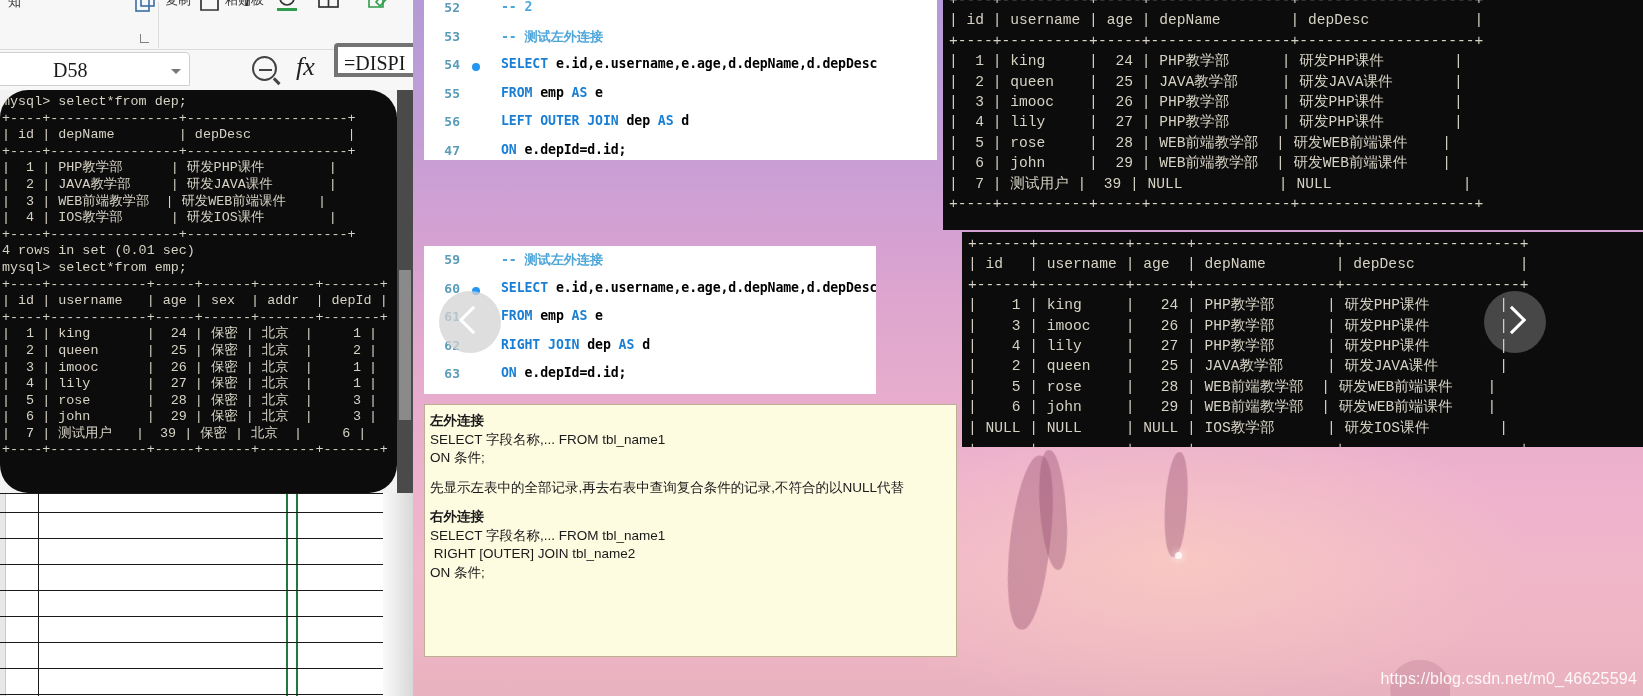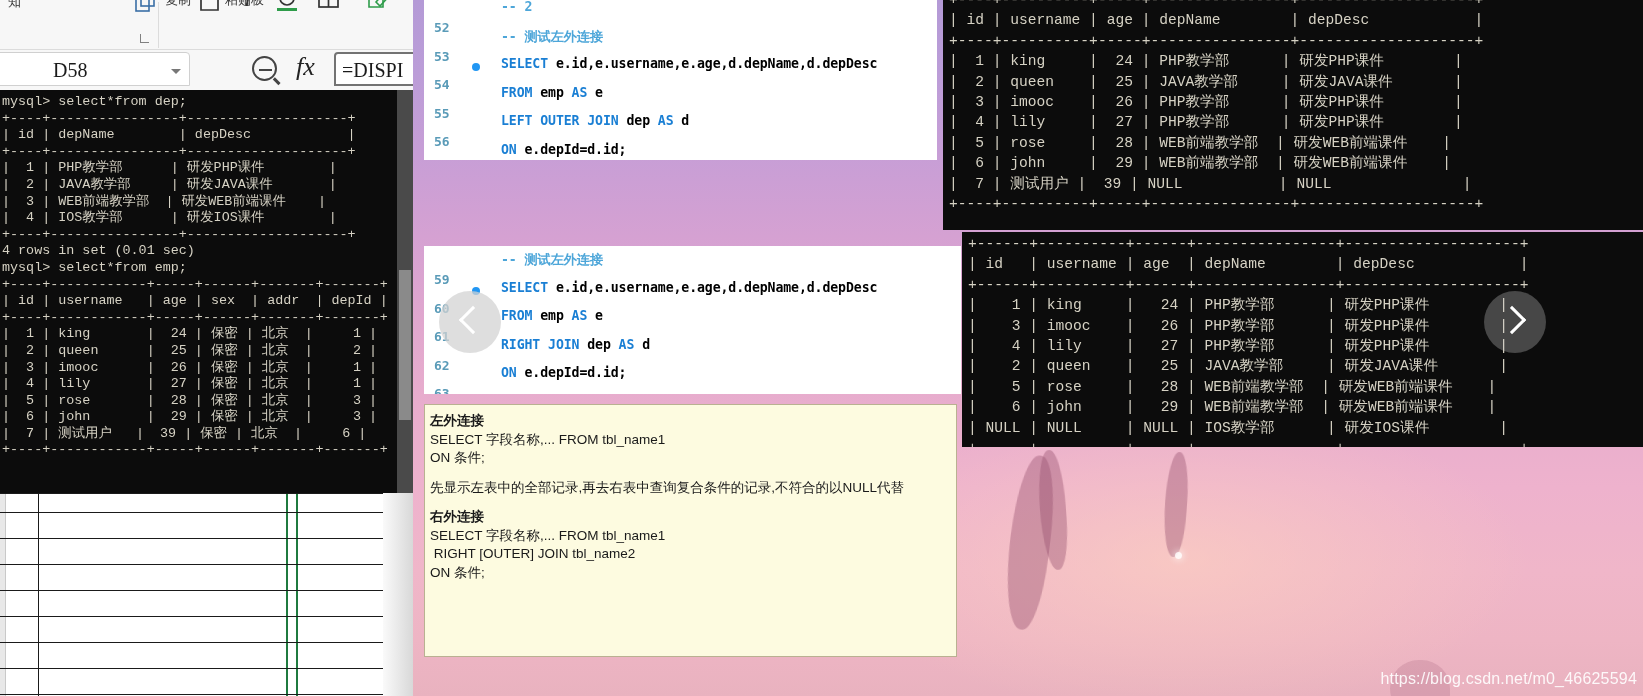--- a/index.html
+++ b/index.html
@@ -109,24 +109,24 @@
     width: 8px; height: 2.5px; background: #444;
     transform: rotate(45deg); transform-origin: left center;
   }
   #fx-label {
     position: absolute; left: 296px; top: 52px;
     font-family: "Liberation Serif", serif;
     font-style: italic;
     font-size: 26px; color: #222;
   }
   #formula-input {
-    position: absolute; left: 334px; top: 52px;
+    position: absolute; left: 334px; top: 43px;
     width: 100px; height: 34px;
     background: #fff;
-    border: 2px solid #737373;
+    border: 4px solid #737373;
     border-radius: 4px 4px 0 0;
   }
   #formula-text {
     position: absolute; left: 6px; top: 5px;
     font-family: "Liberation Serif", serif;
     font-size: 20px; color: #1a1a1a;
     white-space: nowrap;
   }
 
   
@@ -134,20 +134,21 @@
     position: absolute; left: 0; top: 90px;
     width: 397px; height: 403px;
     background: #0c0c0c;
     color: #d6d2c4;
     font-family: "Liberation Mono", "DejaVu Sans Mono", monospace;
     font-size: 13.4px;
     line-height: 16.6px;
     padding: 4px 0 0 0;
     overflow: hidden;
     white-space: pre;
+    border-radius: 28px;
   }
   #terminal .ln { padding-left: 2px; }
   #terminal-scrollbar {
     position: absolute; left: 397px; top: 90px;
     width: 16px; height: 403px;
     background: #4a4a4a;
   }
   #terminal-scrollbar .thumb {
     position: absolute; left: 2px; top: 180px;
     width: 12px; height: 150px;
@@ -190,26 +191,26 @@
 
   
   .code-panel {
     position: absolute;
     background: #ffffff;
     font-family: "DejaVu Sans Mono", "Liberation Mono", monospace;
     font-size: 13.2px;
     overflow: hidden;
   }
   #code1 { left: 424px; top: -6px; width: 513px; height: 166px; }
-  #code2 { left: 424px; top: 246px; width: 537px; height: 148px; }
+  #code2 { left: 424px; top: 246px; width: 452px; height: 148px; }
   .code-row { position: relative; height: 28.5px; white-space: pre; }
   .lnum {
     position: absolute; left: 10px; top: 6px;
-    width: 26px; 
-    color: #5a9bb8; font-size: 13px; font-weight: bold; margin-top: 20px;
+    width: 26px; text-align: right;
+    color: #5a9bb8; font-size: 13px; font-weight: bold;
   }
   .bpt {
     position: absolute; left: 48px; top: 12px;
     width: 8px; height: 8px; border-radius: 50%;
     background: #2196f3;
   }
   .ctext {
     position: absolute; left: 77px; top: 5px;
     font-size: 13.2px; font-weight: bold;
     letter-spacing: -0.1px;

